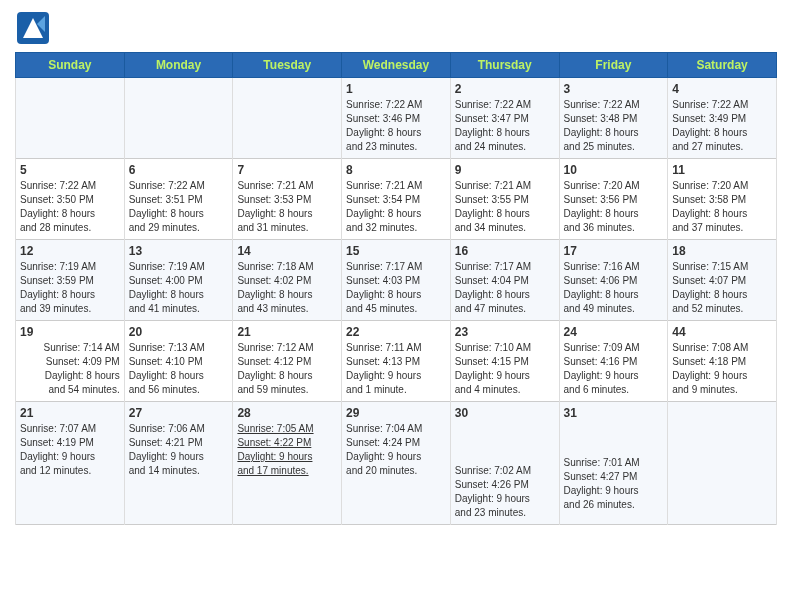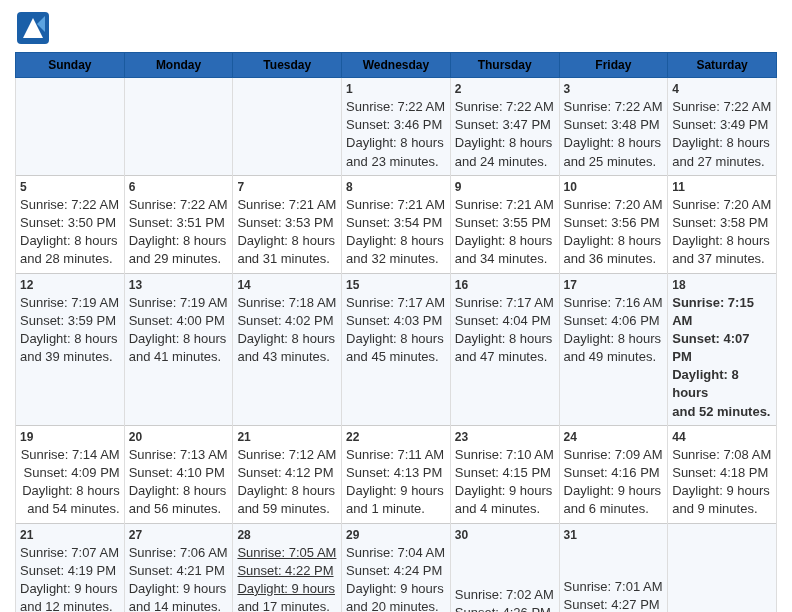--- a/index.html
+++ b/index.html
@@ -45,21 +45,21 @@
     }
     table {
       width: 100%;
       border-collapse: collapse;
       table-layout: fixed;
     }
     thead tr {
       background-color: #2a6ab5;
     }
     thead th {
-      color: #000000;
+      color: #bef264;
       font-size: 12px;
       font-weight: bold;
       padding: 5px 4px;
       text-align: center;
       border: 1px solid #1a5a9f;
     }
     tbody tr {
       border-bottom: 1px solid #ccc;
     }
     tbody td {
@@ -78,21 +78,21 @@
       background-color: #ffffff;
     }
     .day-number {
       font-size: 12px;
       font-weight: bold;
       color: #333;
       display: block;
       margin-bottom: 2px;
     }
     .cell-content {
-      font-size: 13px;
+      font-size: 10px;
       line-height: 1.4;
       color: #333;
     }
   </style>
 </head>
 <body>
 
 <div class="page">
   <div class="header-row">
     <div class="logo">
@@ -249,21 +249,21 @@
           </td>
           <td>
             <span class="day-number">17</span>
             <div class="cell-content" style="white-space: pre-line;">Sunrise: 7:16 AM
 Sunset: 4:06 PM
 Daylight: 8 hours
 and 49 minutes.</div>
           </td>
           <td>
             <span class="day-number">18</span>
-            <div class="cell-content" style="white-space: pre-line; font-weight: bold;">Sunrise: 7:15 AM
+            <div class="cell-content" style="white-space: pre-line;">Sunrise: 7:15 AM
 Sunset: 4:07 PM
 Daylight: 8 hours
 and 52 minutes.</div>
           </td>
         </tr>
         <tr>
           <td>
             <span class="day-number">19</span>
             <div class="cell-content" style="white-space: pre-line; text-align: right;">Sunrise: 7:14 AM
 Sunset: 4:09 PM

